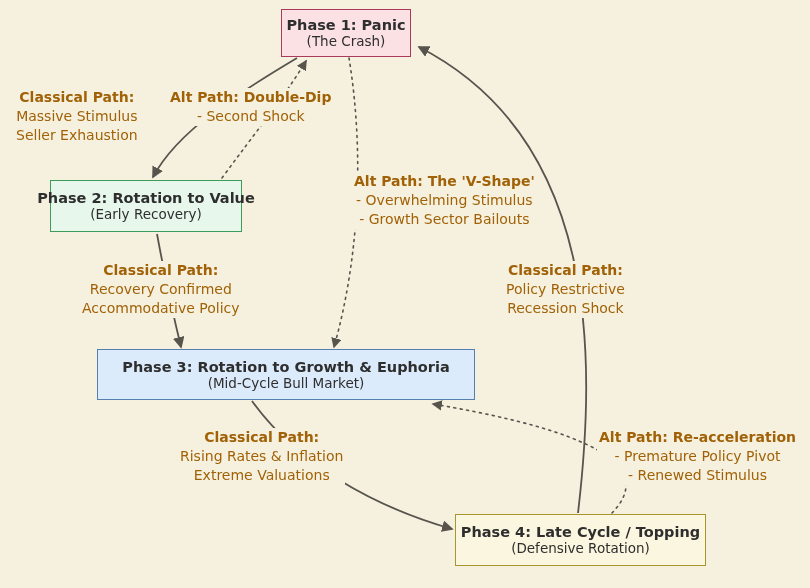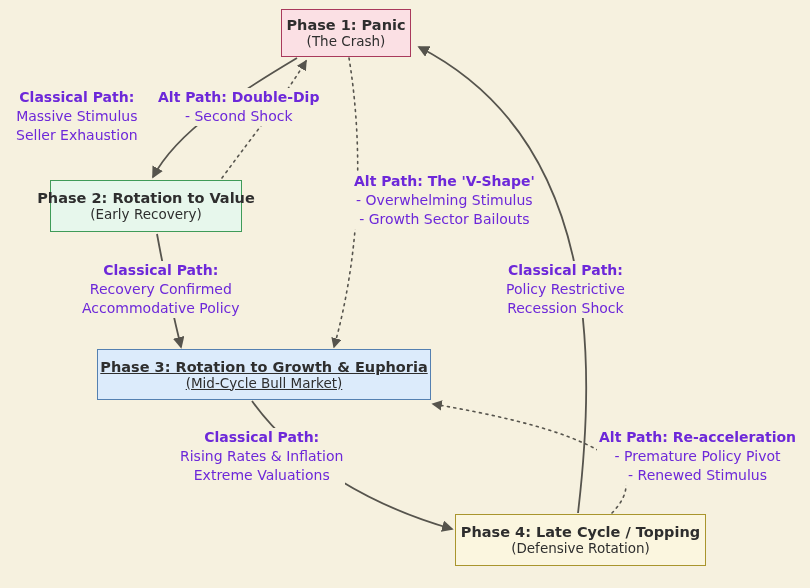--- a/index.html
+++ b/index.html
@@ -16,33 +16,33 @@
   .node {
     position:absolute; z-index:2;
     display:flex; flex-direction:column; justify-content:center; align-items:center;
     border:1.6px solid; text-align:left; padding:2px 4px;
   }
   .node-title { font-weight:bold; font-size:14.5px; white-space:nowrap; }
   .node-sub   { font-size:13.5px; white-space:nowrap; }
 
   .n1 { left:281px; top:9px;   width:130px; height:48px; background:#fbe0e4; border-color:#a93a5c; }
   .n2 { left:50px;  top:180px; width:192px; height:52px; background:#e7f7ec; border-color:#3f9b58; }
-  .n3 { left:97px;  top:349px; width:334px; height:51px; background:#dcebfb; border-color:#5480b1;text-decoration:underline; }
+  .n3 { left:97px;  top:349px; width:378px; height:51px; background:#dcebfb; border-color:#5480b1; }
   .n4 { left:455px; top:514px; width:251px; height:52px; background:#fbf6df; border-color:#a9952d; }
 
   .edge-label {
     position:absolute; z-index:1;
     background:#f6f1df;
     text-align:center; font-size:14px; line-height:19px;
-    white-space:nowrap; color:#6d28d9; padding:0 2px;
+    white-space:nowrap; color:#a16207; padding:0 2px;
   }
   .edge-label .t { font-weight:bold; }
 
   .l1 { left:14px;  top:88px;  }
-  .l2 { left:156px; top:88px;  }
+  .l2 { left:168px; top:88px;  }
   .l3 { left:352px; top:172px; }
   .l4 { left:80px;  top:261px; }
   .l5 { left:504px; top:261px; }
   .l6 { left:178px; top:428px; }
   .l7 { left:597px; top:428px; }
 </style>
 </head>
 <body>
 
 <div class="canvas">

